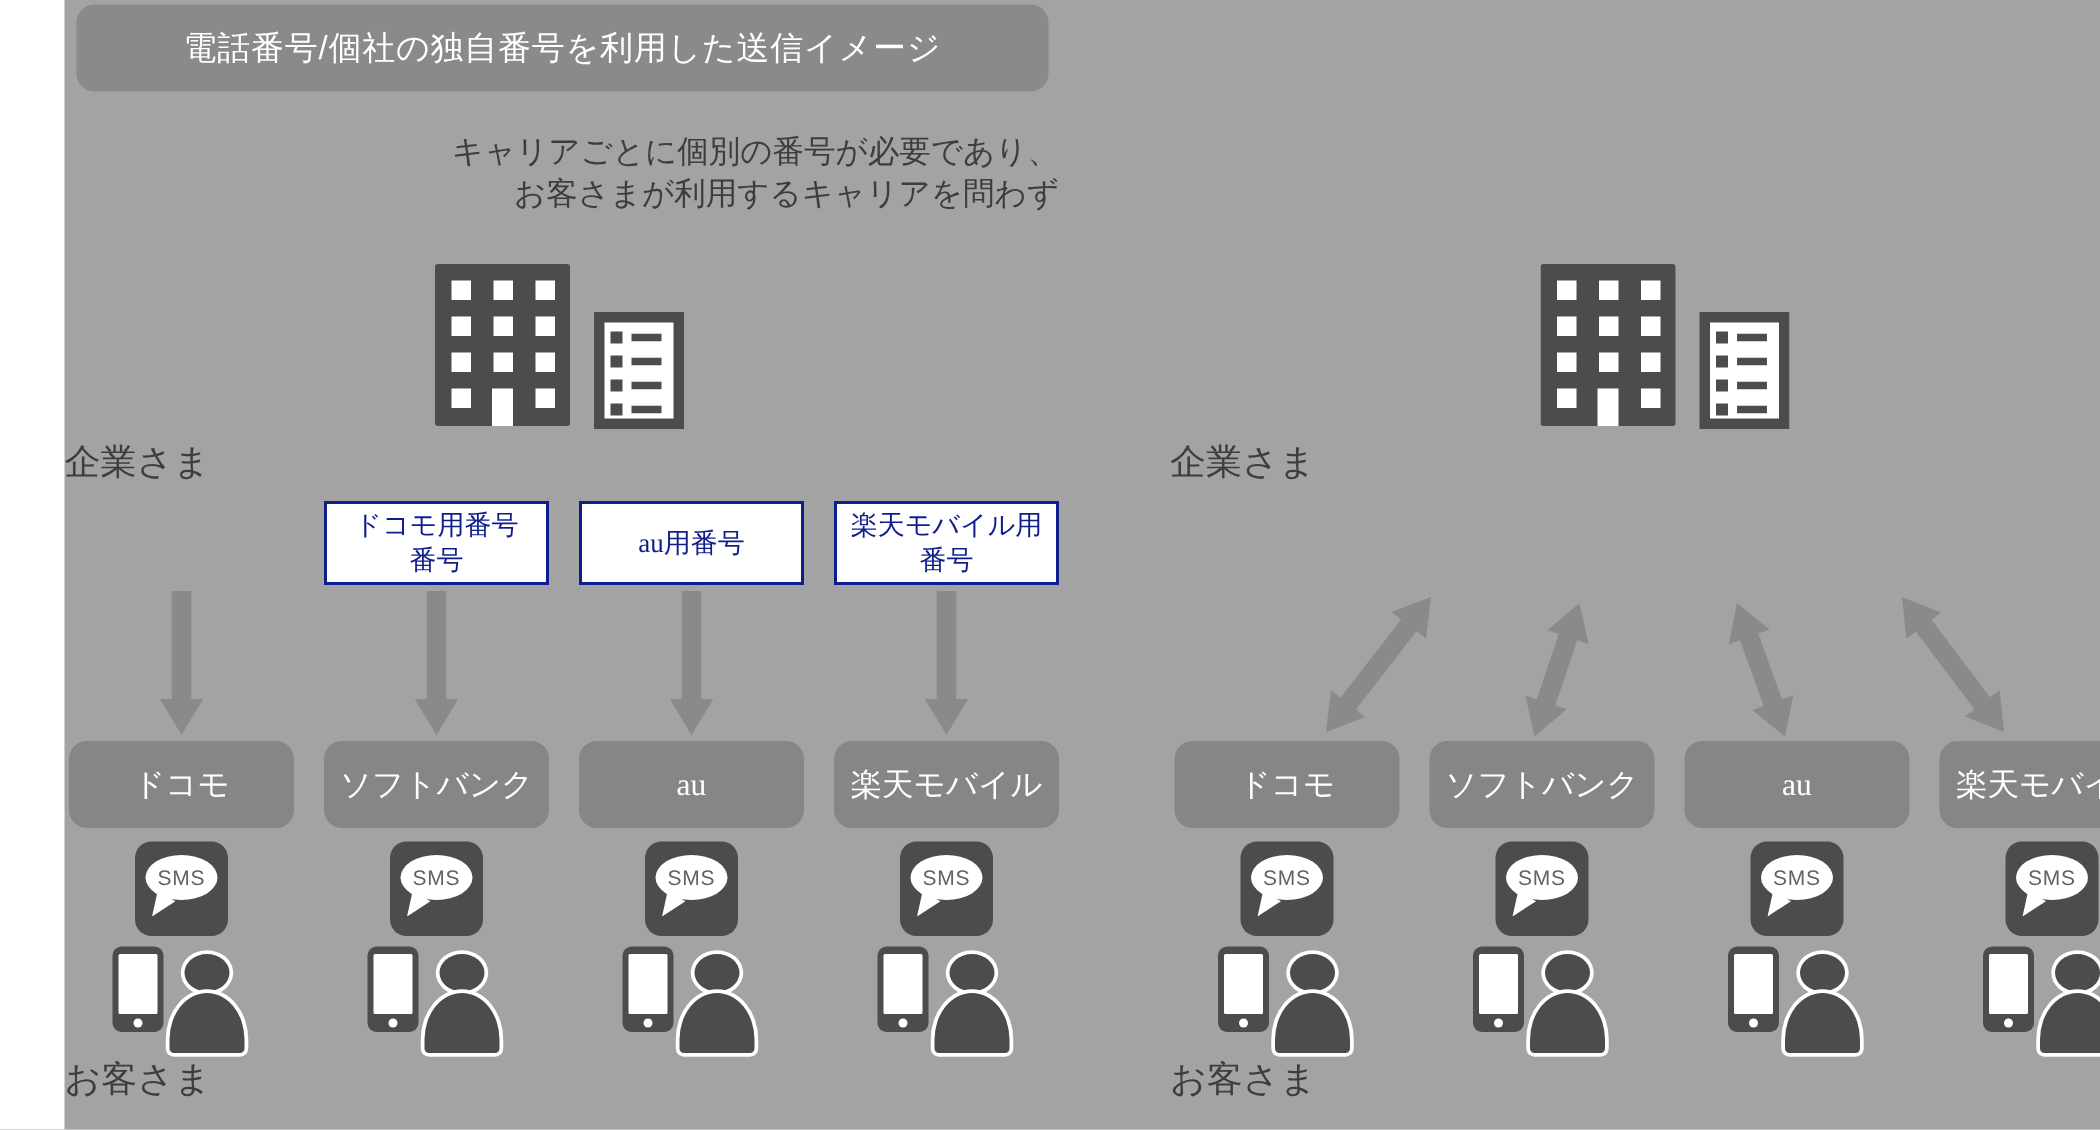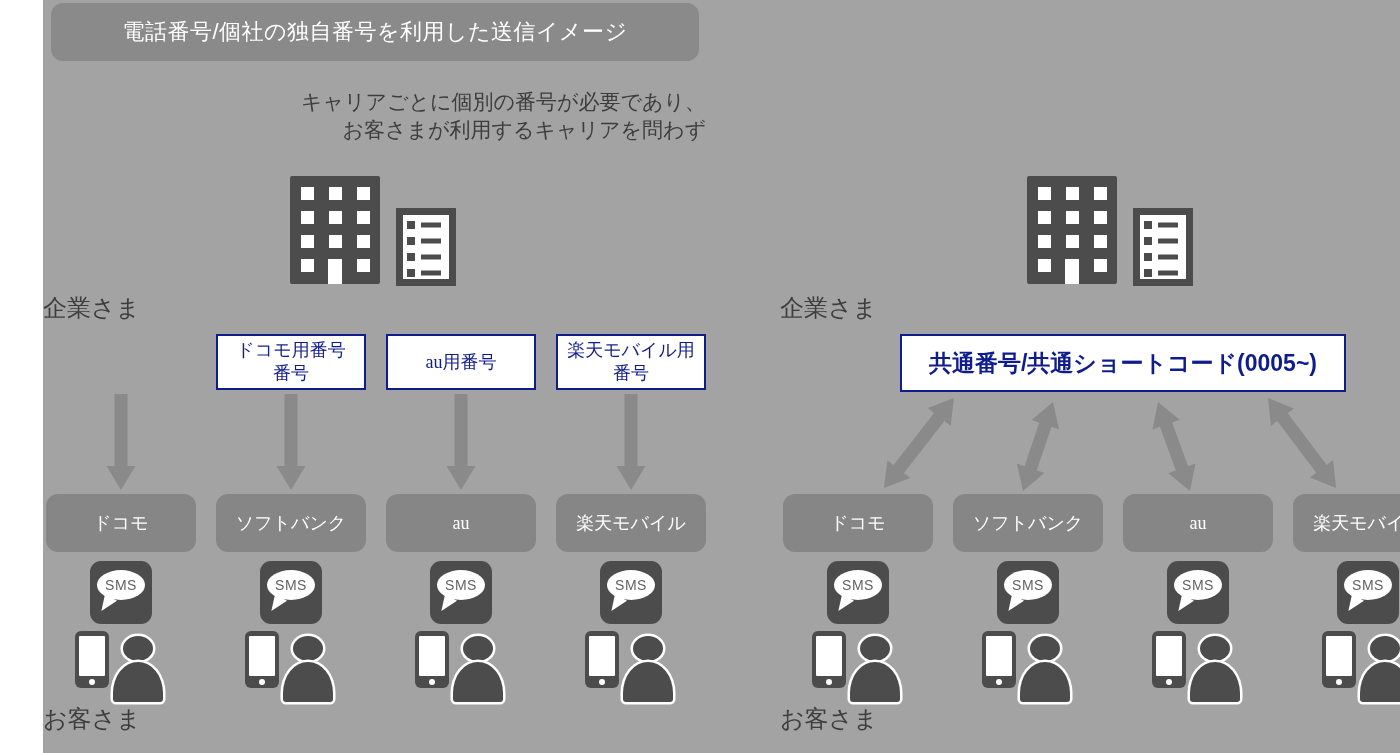--- a/index.html
+++ b/index.html
@@ -39,21 +39,21 @@
     border:2px solid var(--navy);color:var(--navy);font-size:18px;line-height:23px;
     display:flex;align-items:center;justify-content:center;text-align:center;white-space:pre-line;}
   .commonbox{position:absolute;top:334px;left:120px;width:446px;height:58px;background:#fff;
     border:2.5px solid var(--navy);color:var(--navy);font-size:23px;font-weight:bold;
     display:flex;align-items:center;justify-content:center;}
 
   .arrow-layer{position:absolute;left:0;top:390px;}
   .arrow-layer polygon{fill:var(--arrow_gray);}
 
   .carrier{position:absolute;top:494px;width:150px;height:58px;border-radius:12px;
-    background:var(--box_gray);color:#fff;font-size:18px;
+    background:var(--box_gray);color:#fff;font-size:21px;
     display:flex;align-items:center;justify-content:center;}
 
   .c0{left:3px;}.c1{left:173px;}.c2{left:343px;font-family:Liberation Serif, serif;}.c3{left:513px;}
 
   .sms{position:absolute;top:561px;width:62px;height:63px;border-radius:11px;background:var(--icon_dark);padding-left:20px;}
   .i0{left:47px;}.i1{left:217px;}.i2{left:387px;}.i3{left:557px;}
   .sms-bubble{position:absolute;left:7px;top:9px;width:48px;height:30px;background:#fff;border-radius:50%;
     display:flex;align-items:center;justify-content:center;}
   .sms-text{color:#636363;font-size:14px;letter-spacing:.5px;}
   .sms-tail{position:absolute;left:10px;top:33px;width:17px;height:17px;background:#fff;
@@ -221,21 +221,20 @@
             <rect x="25" y="30.5" width="20" height="5"></rect>
           <rect x="11" y="45" width="8" height="8"></rect>
             <rect x="25" y="46.5" width="20" height="5"></rect>
           <rect x="11" y="61" width="8" height="8"></rect>
             <rect x="25" y="62.5" width="20" height="5"></rect>
         </g>
       </g>
     </svg>
     <div class="company-label">企業さま</div>
 
-    <div class="commonbox">共通番号/共通ショートコード(0005~)</div>
 
     <svg class="arrow-layer" width="663" height="106" viewBox="0 0 663 106">
       <polygon points="174.0,8.0 170.7,35.8 164.4,30.9 123.9,83.0 130.2,88.0 104.0,98.0 107.3,70.2 113.6,75.1 154.1,23.0 147.8,18.0"></polygon>
       <polygon points="273.0,12.0 279.1,39.4 271.5,36.8 256.8,80.3 264.4,82.9 243.0,101.0 236.9,73.6 244.5,76.2 259.2,32.7 251.6,30.1"></polygon>
       <polygon points="378.0,12.0 399.8,29.7 392.2,32.4 408.0,76.2 415.5,73.5 410.0,101.0 388.2,83.3 395.8,80.6 380.0,36.8 372.5,39.5"></polygon>
       <polygon points="488.0,8.0 514.0,18.4 507.7,23.2 546.7,74.9 553.1,70.1 556.0,98.0 530.0,87.6 536.3,82.8 497.3,31.1 490.9,35.9"></polygon>
     </svg>
 
     <div class="carrier c0">ドコモ</div>
     <div class="carrier c1">ソフトバンク</div>

